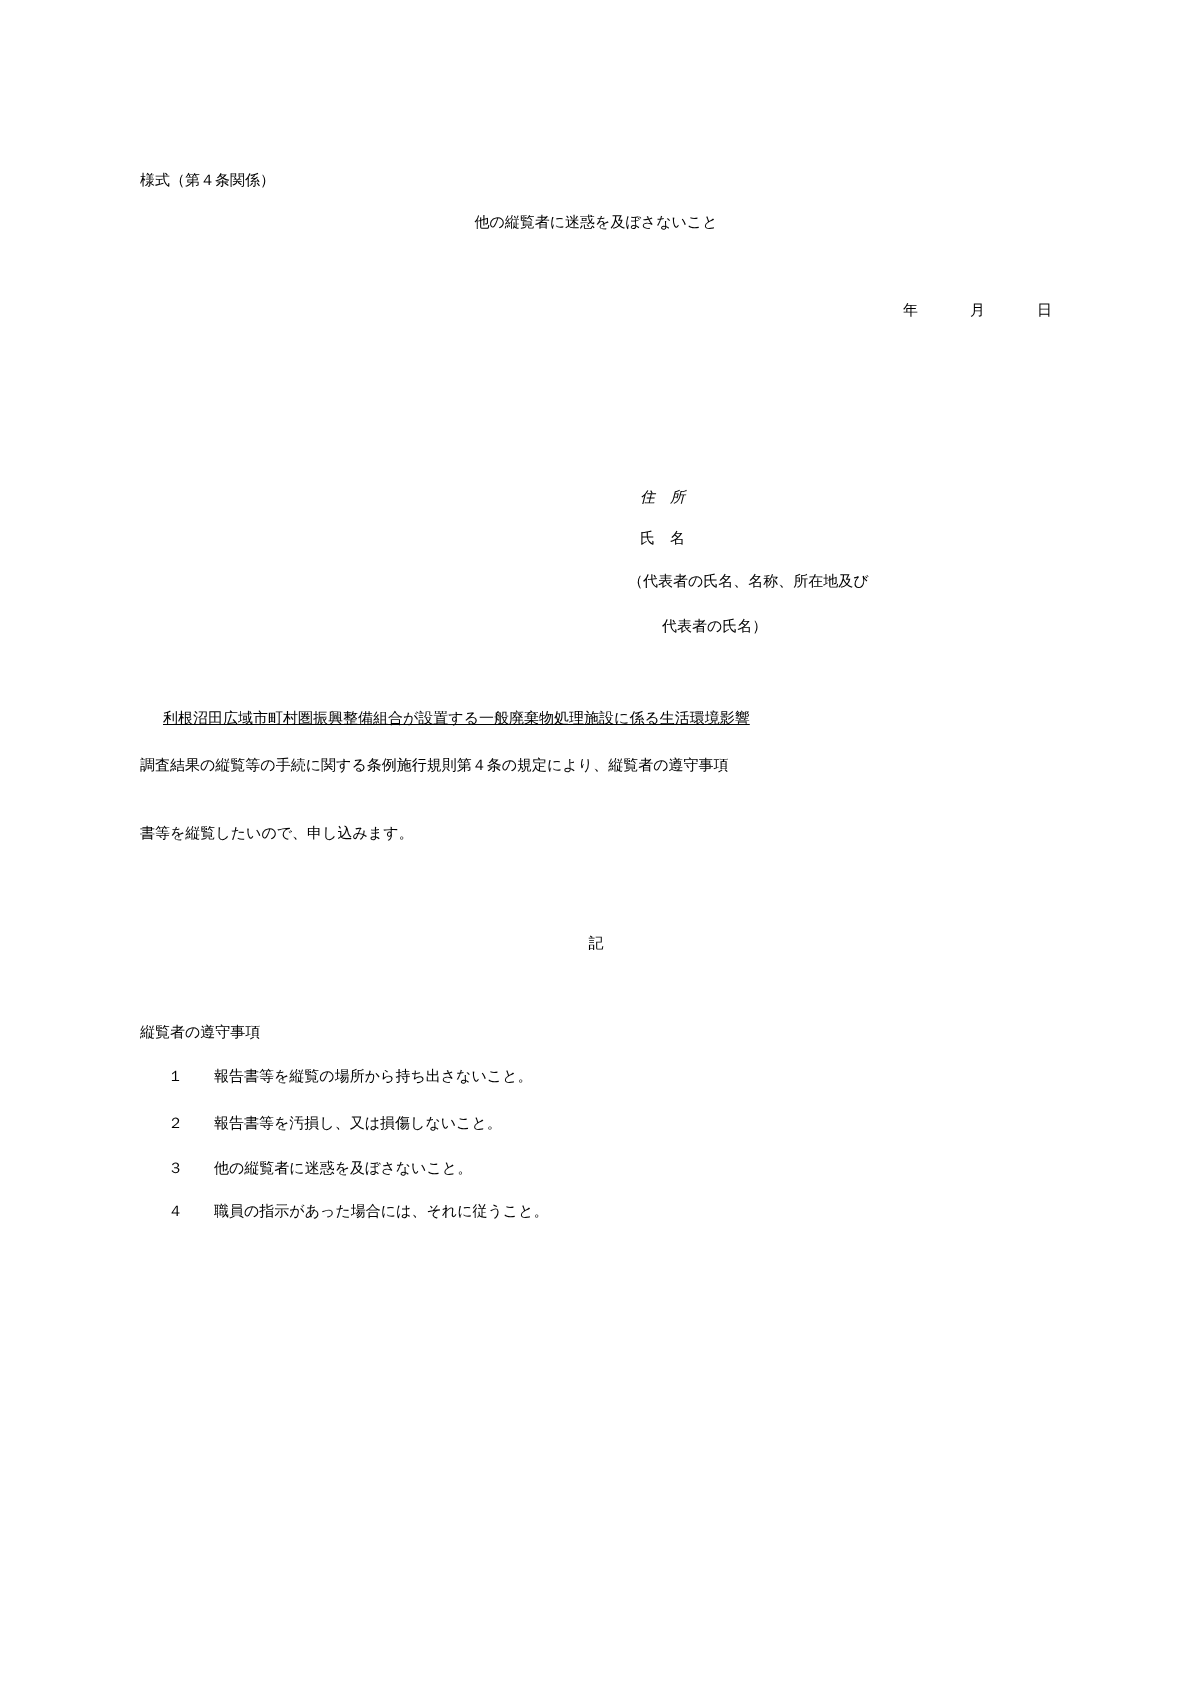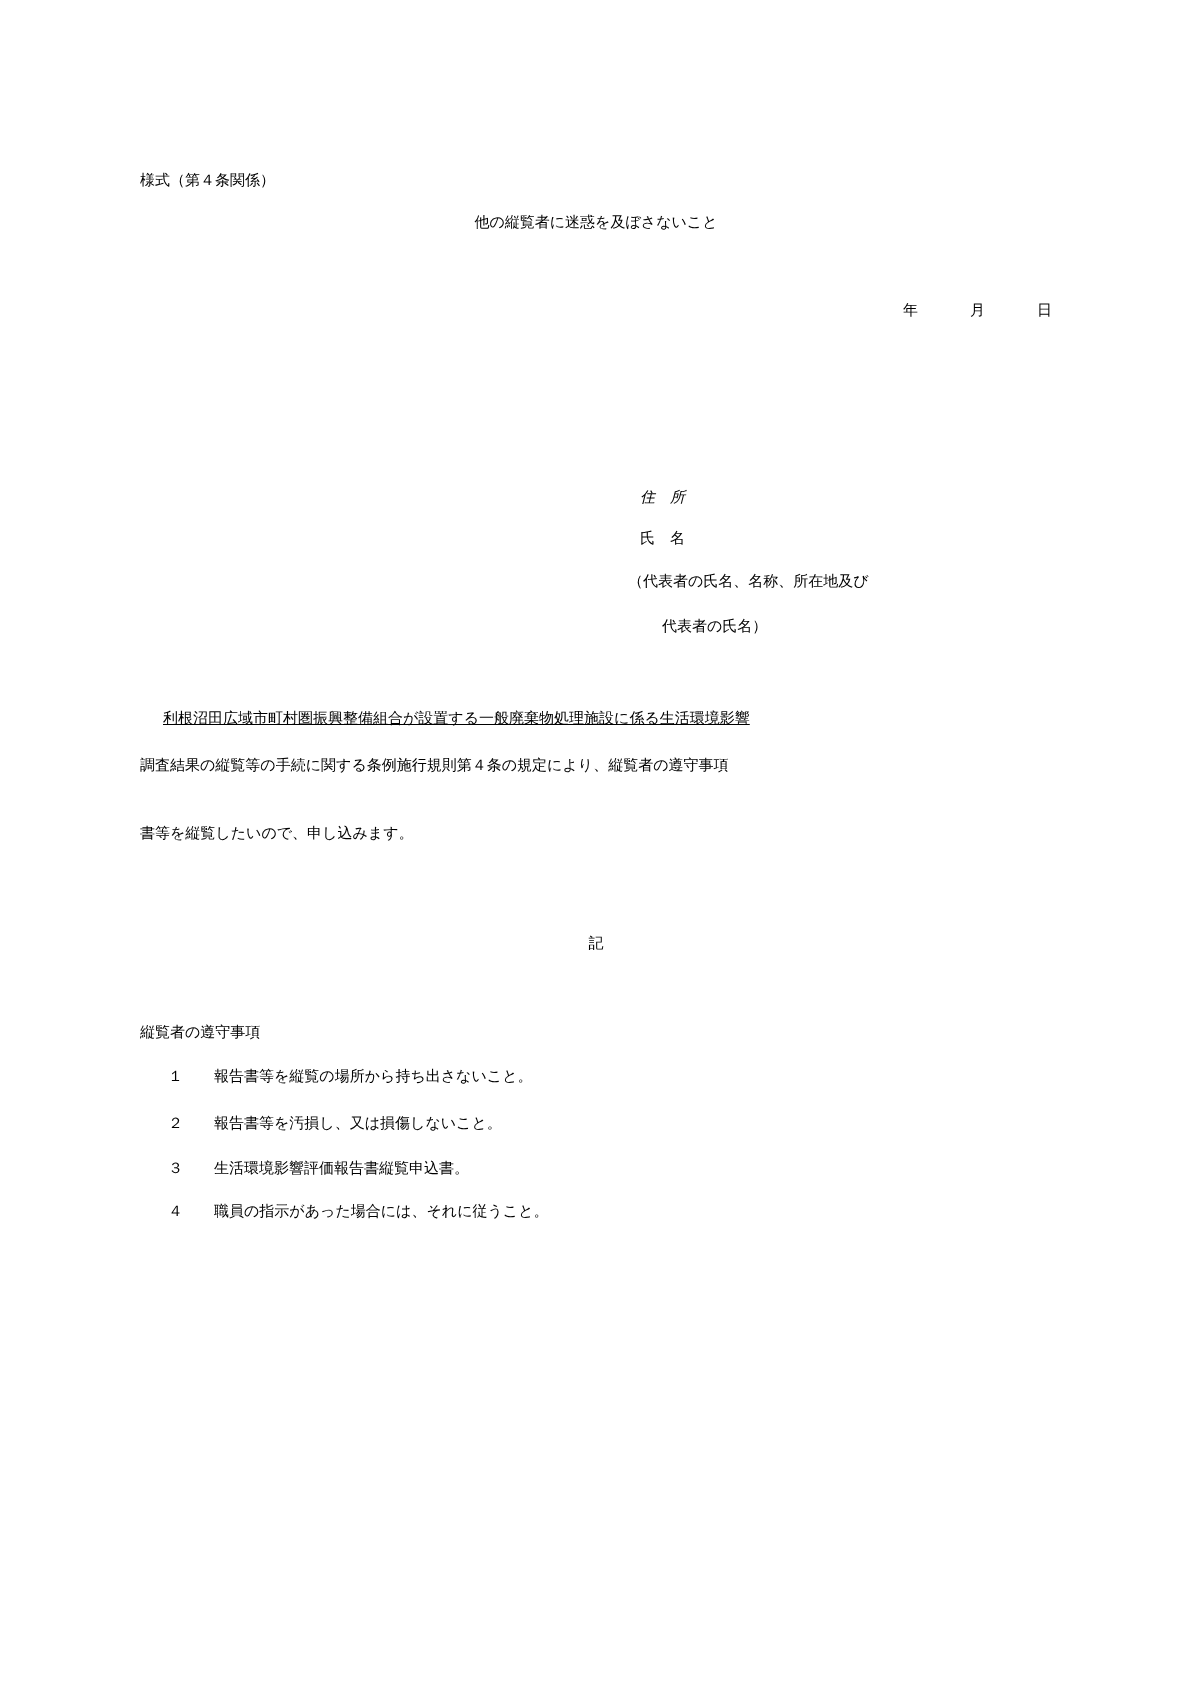--- a/index.html
+++ b/index.html
@@ -102,21 +102,21 @@
     <span class="txt">報告書等を縦覧の場所から持ち出さないこと。</span>
   </div>
 
   <div class="rule-item rule-2">
     <span class="num">２</span>
     <span class="txt">報告書等を汚損し、又は損傷しないこと。</span>
   </div>
 
   <div class="rule-item rule-3">
     <span class="num">３</span>
-    <span class="txt">生活環境影響評価報告書縦覧申込書。</span>
+    <span class="txt">他の縦覧者に迷惑を及ぼさないこと。</span>
   </div>
 
   <div class="rule-item rule-4">
     <span class="num">４</span>
     <span class="txt">職員の指示があった場合には、それに従うこと。</span>
   </div>
 
 </div>
 
 </body></html>

